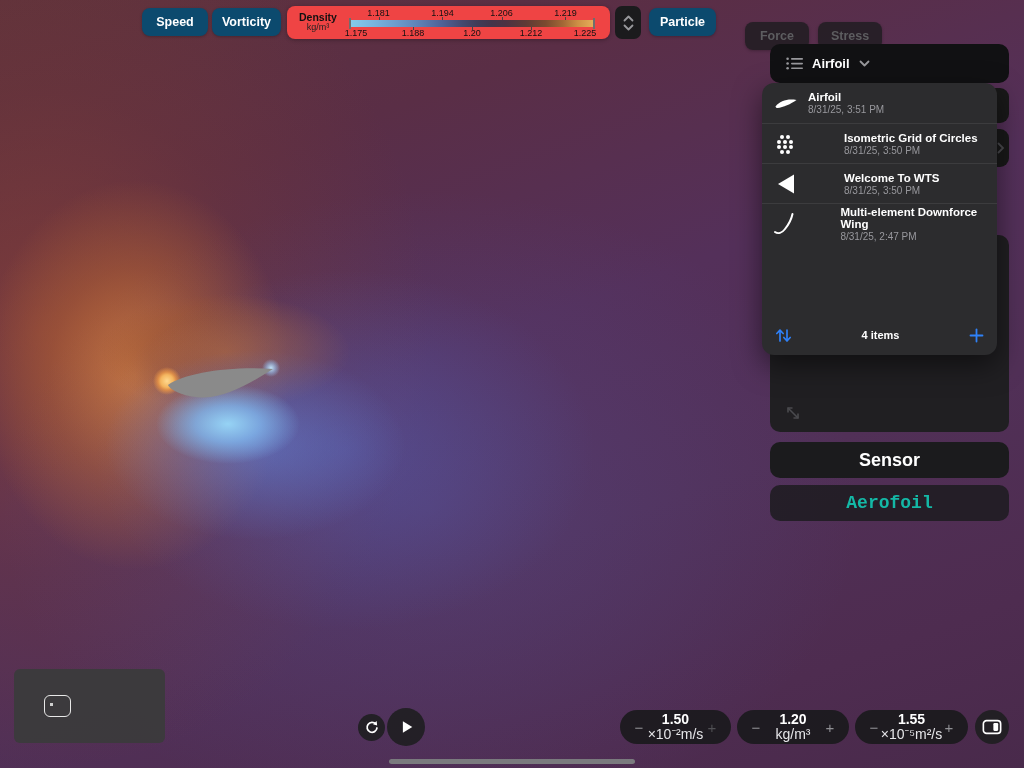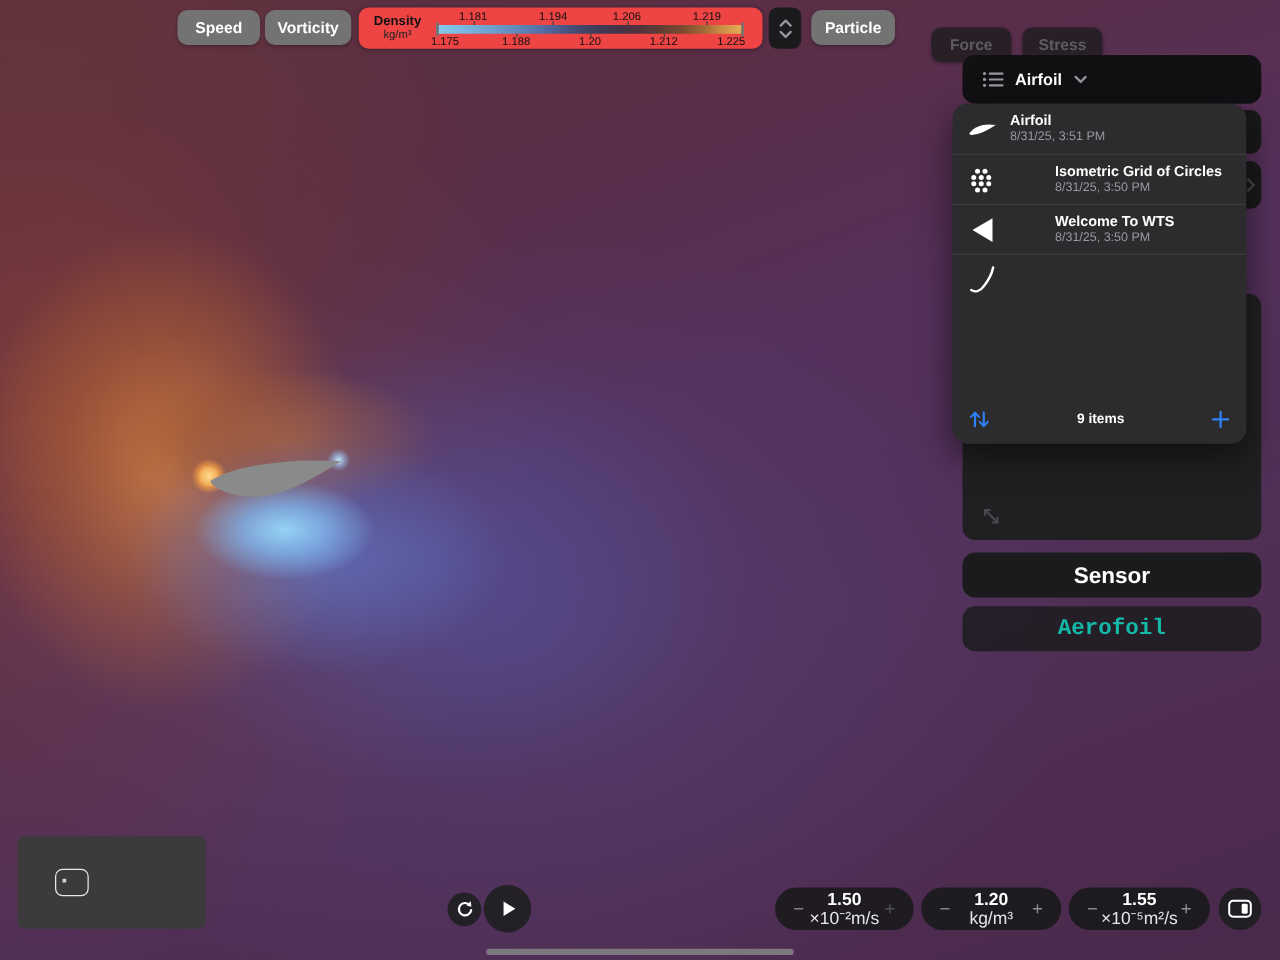--- a/index.html
+++ b/index.html
@@ -19,21 +19,21 @@
       radial-gradient(ellipse 125px 58px at 225px 352px, rgba(175,95,45,.90) 0%, rgba(160,85,45,.5) 60%, rgba(150,80,50,0) 100%),
       radial-gradient(ellipse 155px 195px at 135px 375px, rgba(226,136,60,.75) 0%, rgba(190,105,50,.45) 55%, rgba(150,75,45,0) 100%),
       radial-gradient(ellipse 390px 440px at 40px 330px, rgba(158,73,45,.50) 0%, rgba(130,60,45,.25) 55%, rgba(110,55,50,0) 100%),
       linear-gradient(160deg, #5e323d 0%, #5a2e46 22%, #54305a 45%, #513057 65%, #4e2c50 85%, #492a4b 100%);
   }
   .airfoil-shape{ position:absolute; left:160px; top:360px; z-index:0; }
 
   
   .dk-btn{
     position:absolute; height:28px; top:8px; border-radius:8px;
-    background:#737373; color:#fff; font-size:12.5px; font-weight:700;
+    background:#0c4a6e; color:#fff; font-size:12.5px; font-weight:700;
     display:flex; align-items:center; justify-content:center;
     box-shadow:0 1px 3px rgba(0,0,0,.25); cursor:default;
   }
   .dk-btn.disabled{ background:rgba(27,27,29,.78); color:#5d5d60;margin-top:14px; }
 
   
   .cbar-panel{
     position:absolute; left:287px; top:6px; width:323px; height:33px;
     background:#ef4444; border-radius:8px; box-shadow:0 1px 4px rgba(0,0,0,.3);
     display:flex; align-items:center; z-index:2;
@@ -251,29 +251,33 @@
       <div class="n">Welcome To WTS</div>
       <div class="d">8/31/25, 3:50 PM</div>
     </span>
   </div>
   <div class="dd-item">
     <span class="dd-ic">
       <svg width="22" height="24" viewBox="0 0 22 24">
           <path d="M2 20 C 5 22, 9 21, 12 17 C 16 12, 18.5 7, 19.5 2" fill="none" stroke="#fff" stroke-width="2" stroke-linecap="round"></path>
         </svg>
     </span>
+    <span class="dd-tx">
+      <div class="n">Multi-element Downforce Wing</div>
+      <div class="d">8/31/25, 2:47 PM</div>
+    </span>
   </div>
   <div class="dd-footer">
     <svg width="17" height="17" viewBox="0 0 17 17">
       <line x1="5" y1="3.5" x2="5" y2="14" stroke="#2f81f7" stroke-width="1.7" stroke-linecap="round"></line>
       <polyline points="1.8,6.5 5,3.2 8.2,6.5" fill="none" stroke="#2f81f7" stroke-width="1.7" stroke-linecap="round" stroke-linejoin="round"></polyline>
       <line x1="12" y1="3" x2="12" y2="13.5" stroke="#2f81f7" stroke-width="1.7" stroke-linecap="round"></line>
       <polyline points="8.8,10.5 12,13.8 15.2,10.5" fill="none" stroke="#2f81f7" stroke-width="1.7" stroke-linecap="round" stroke-linejoin="round"></polyline>
     </svg>
-    <span class="dd-count">9 items</span>
+    <span class="dd-count">4 items</span>
     <svg width="15" height="15" viewBox="0 0 15 15">
       <line x1="7.5" y1="1.5" x2="7.5" y2="13.5" stroke="#2f81f7" stroke-width="1.8" stroke-linecap="round"></line>
       <line x1="1.5" y1="7.5" x2="13.5" y2="7.5" stroke="#2f81f7" stroke-width="1.8" stroke-linecap="round"></line>
     </svg>
   </div>
 </div>
 
 <div class="side-btn" style="top:442px;">Sensor</div>
 <div class="side-btn disabled" style="top:485px;">Aerofoil</div>
 

